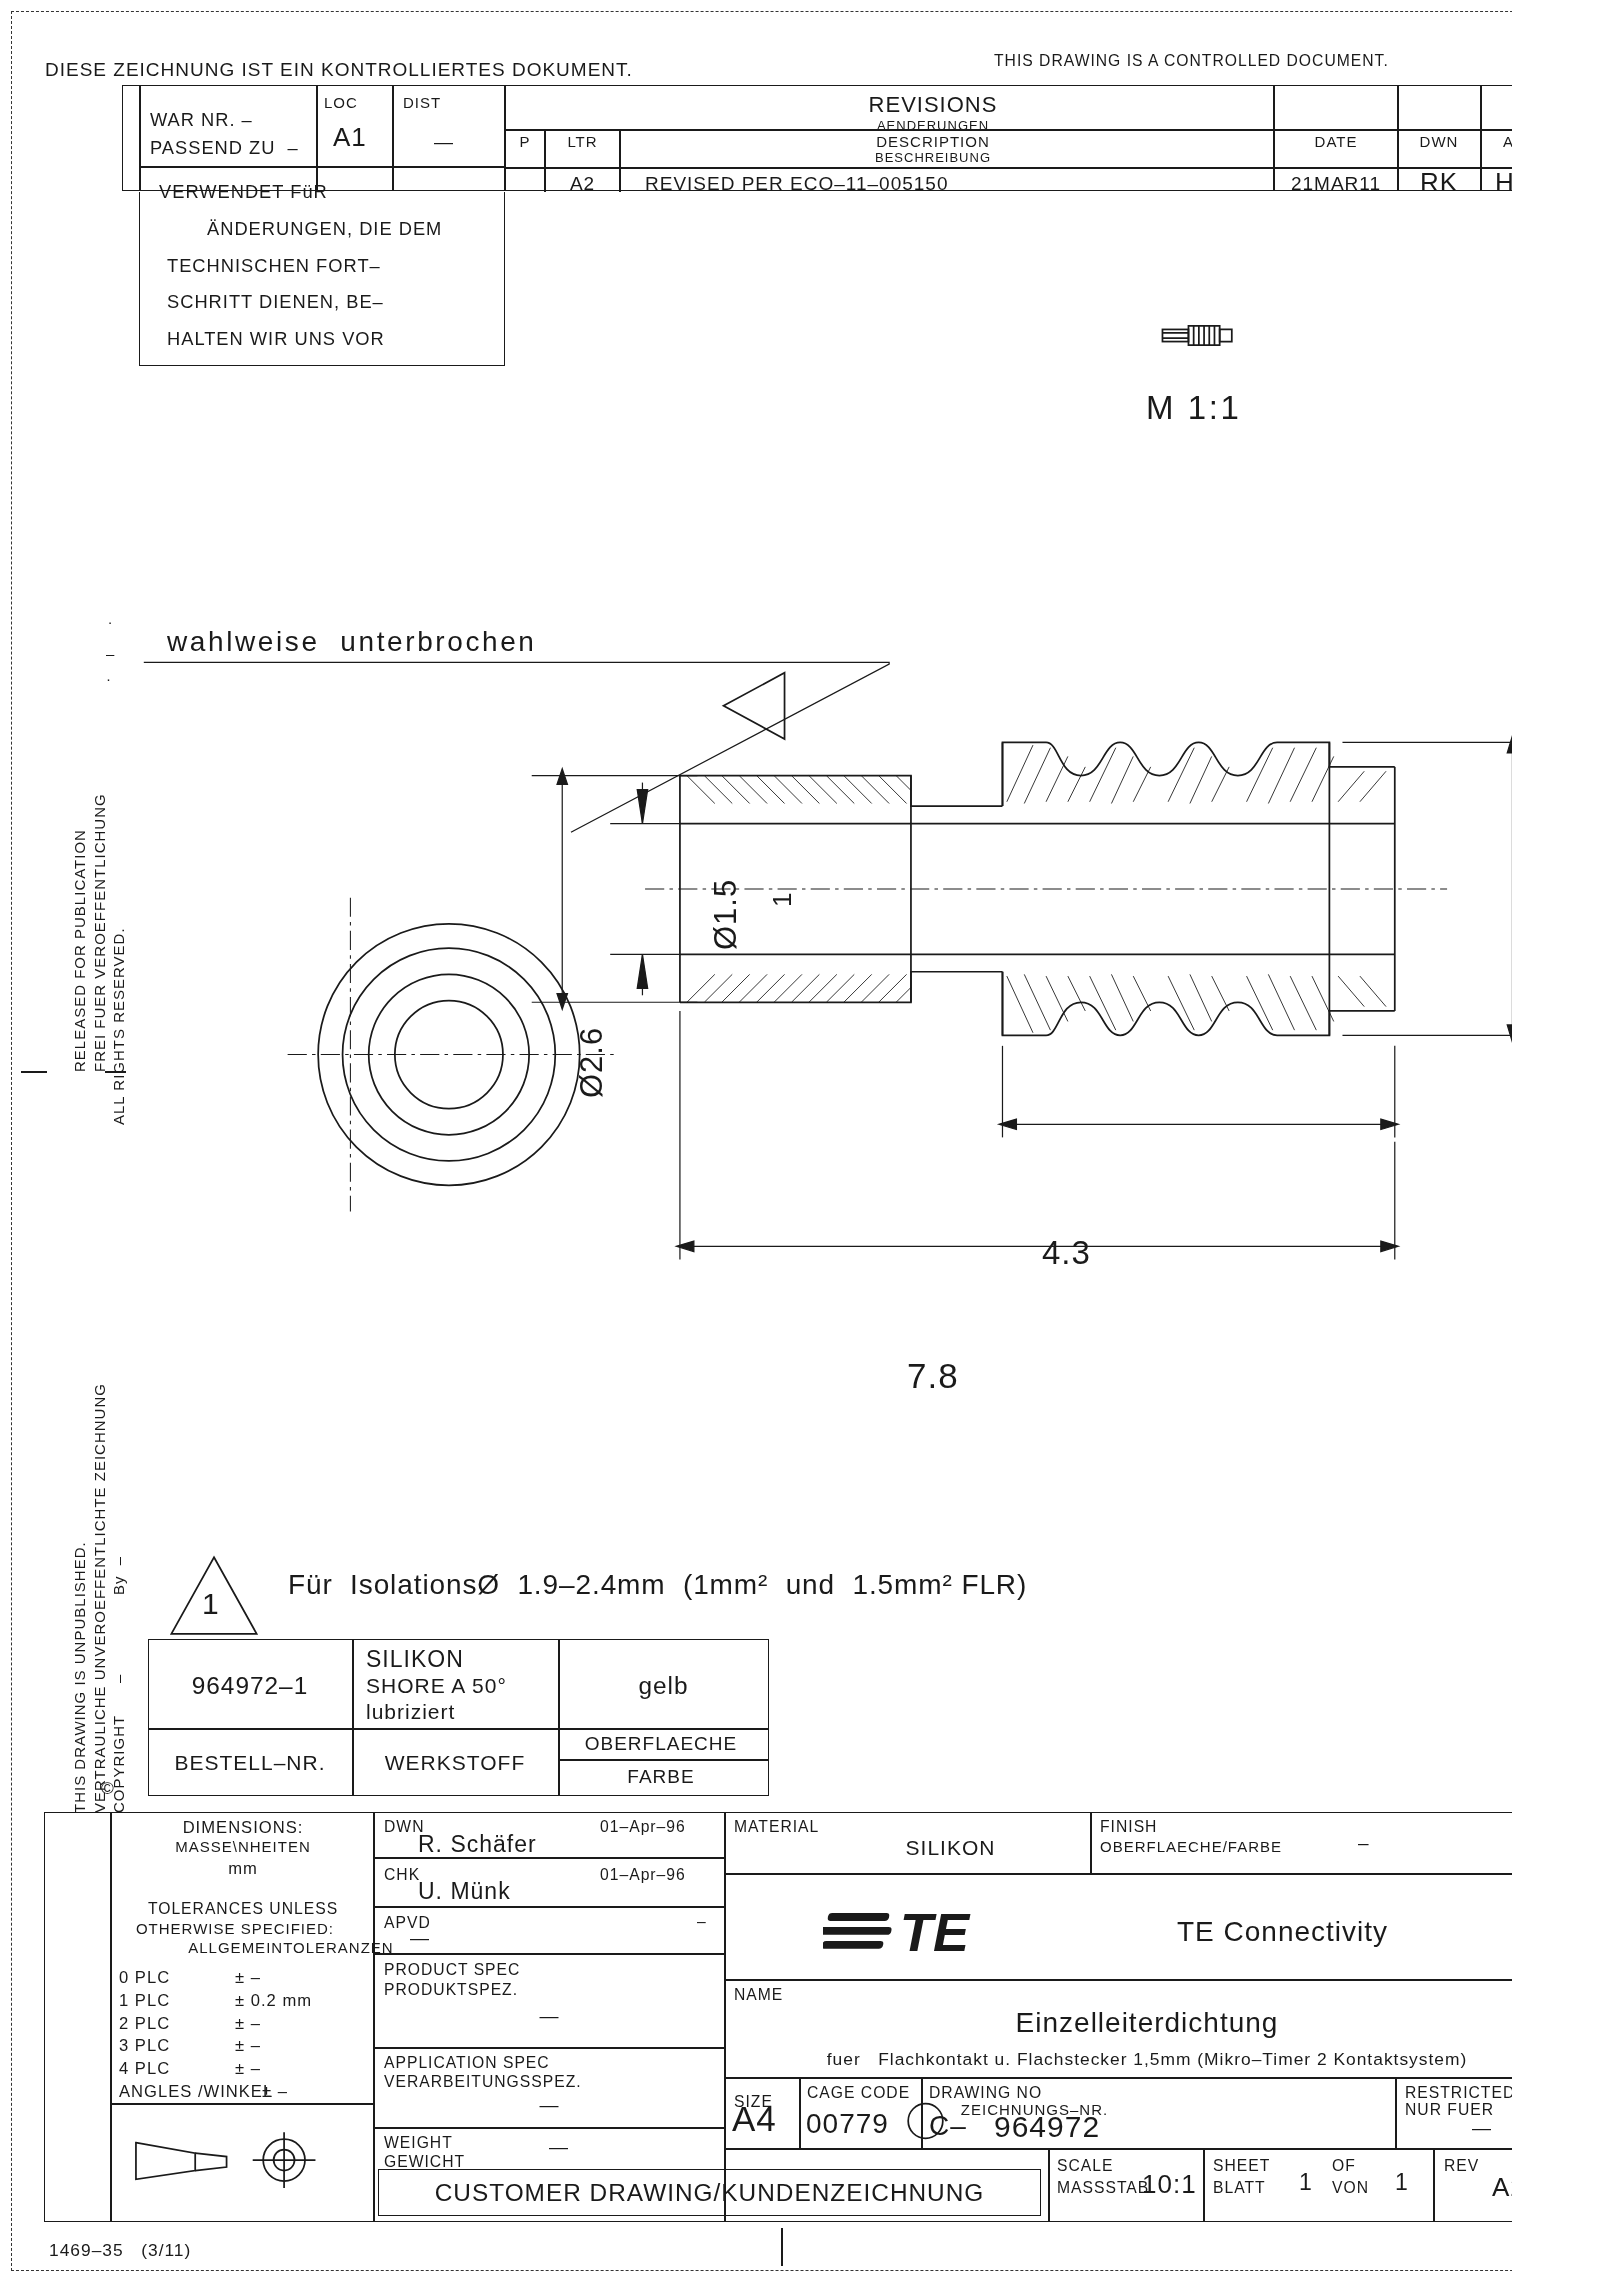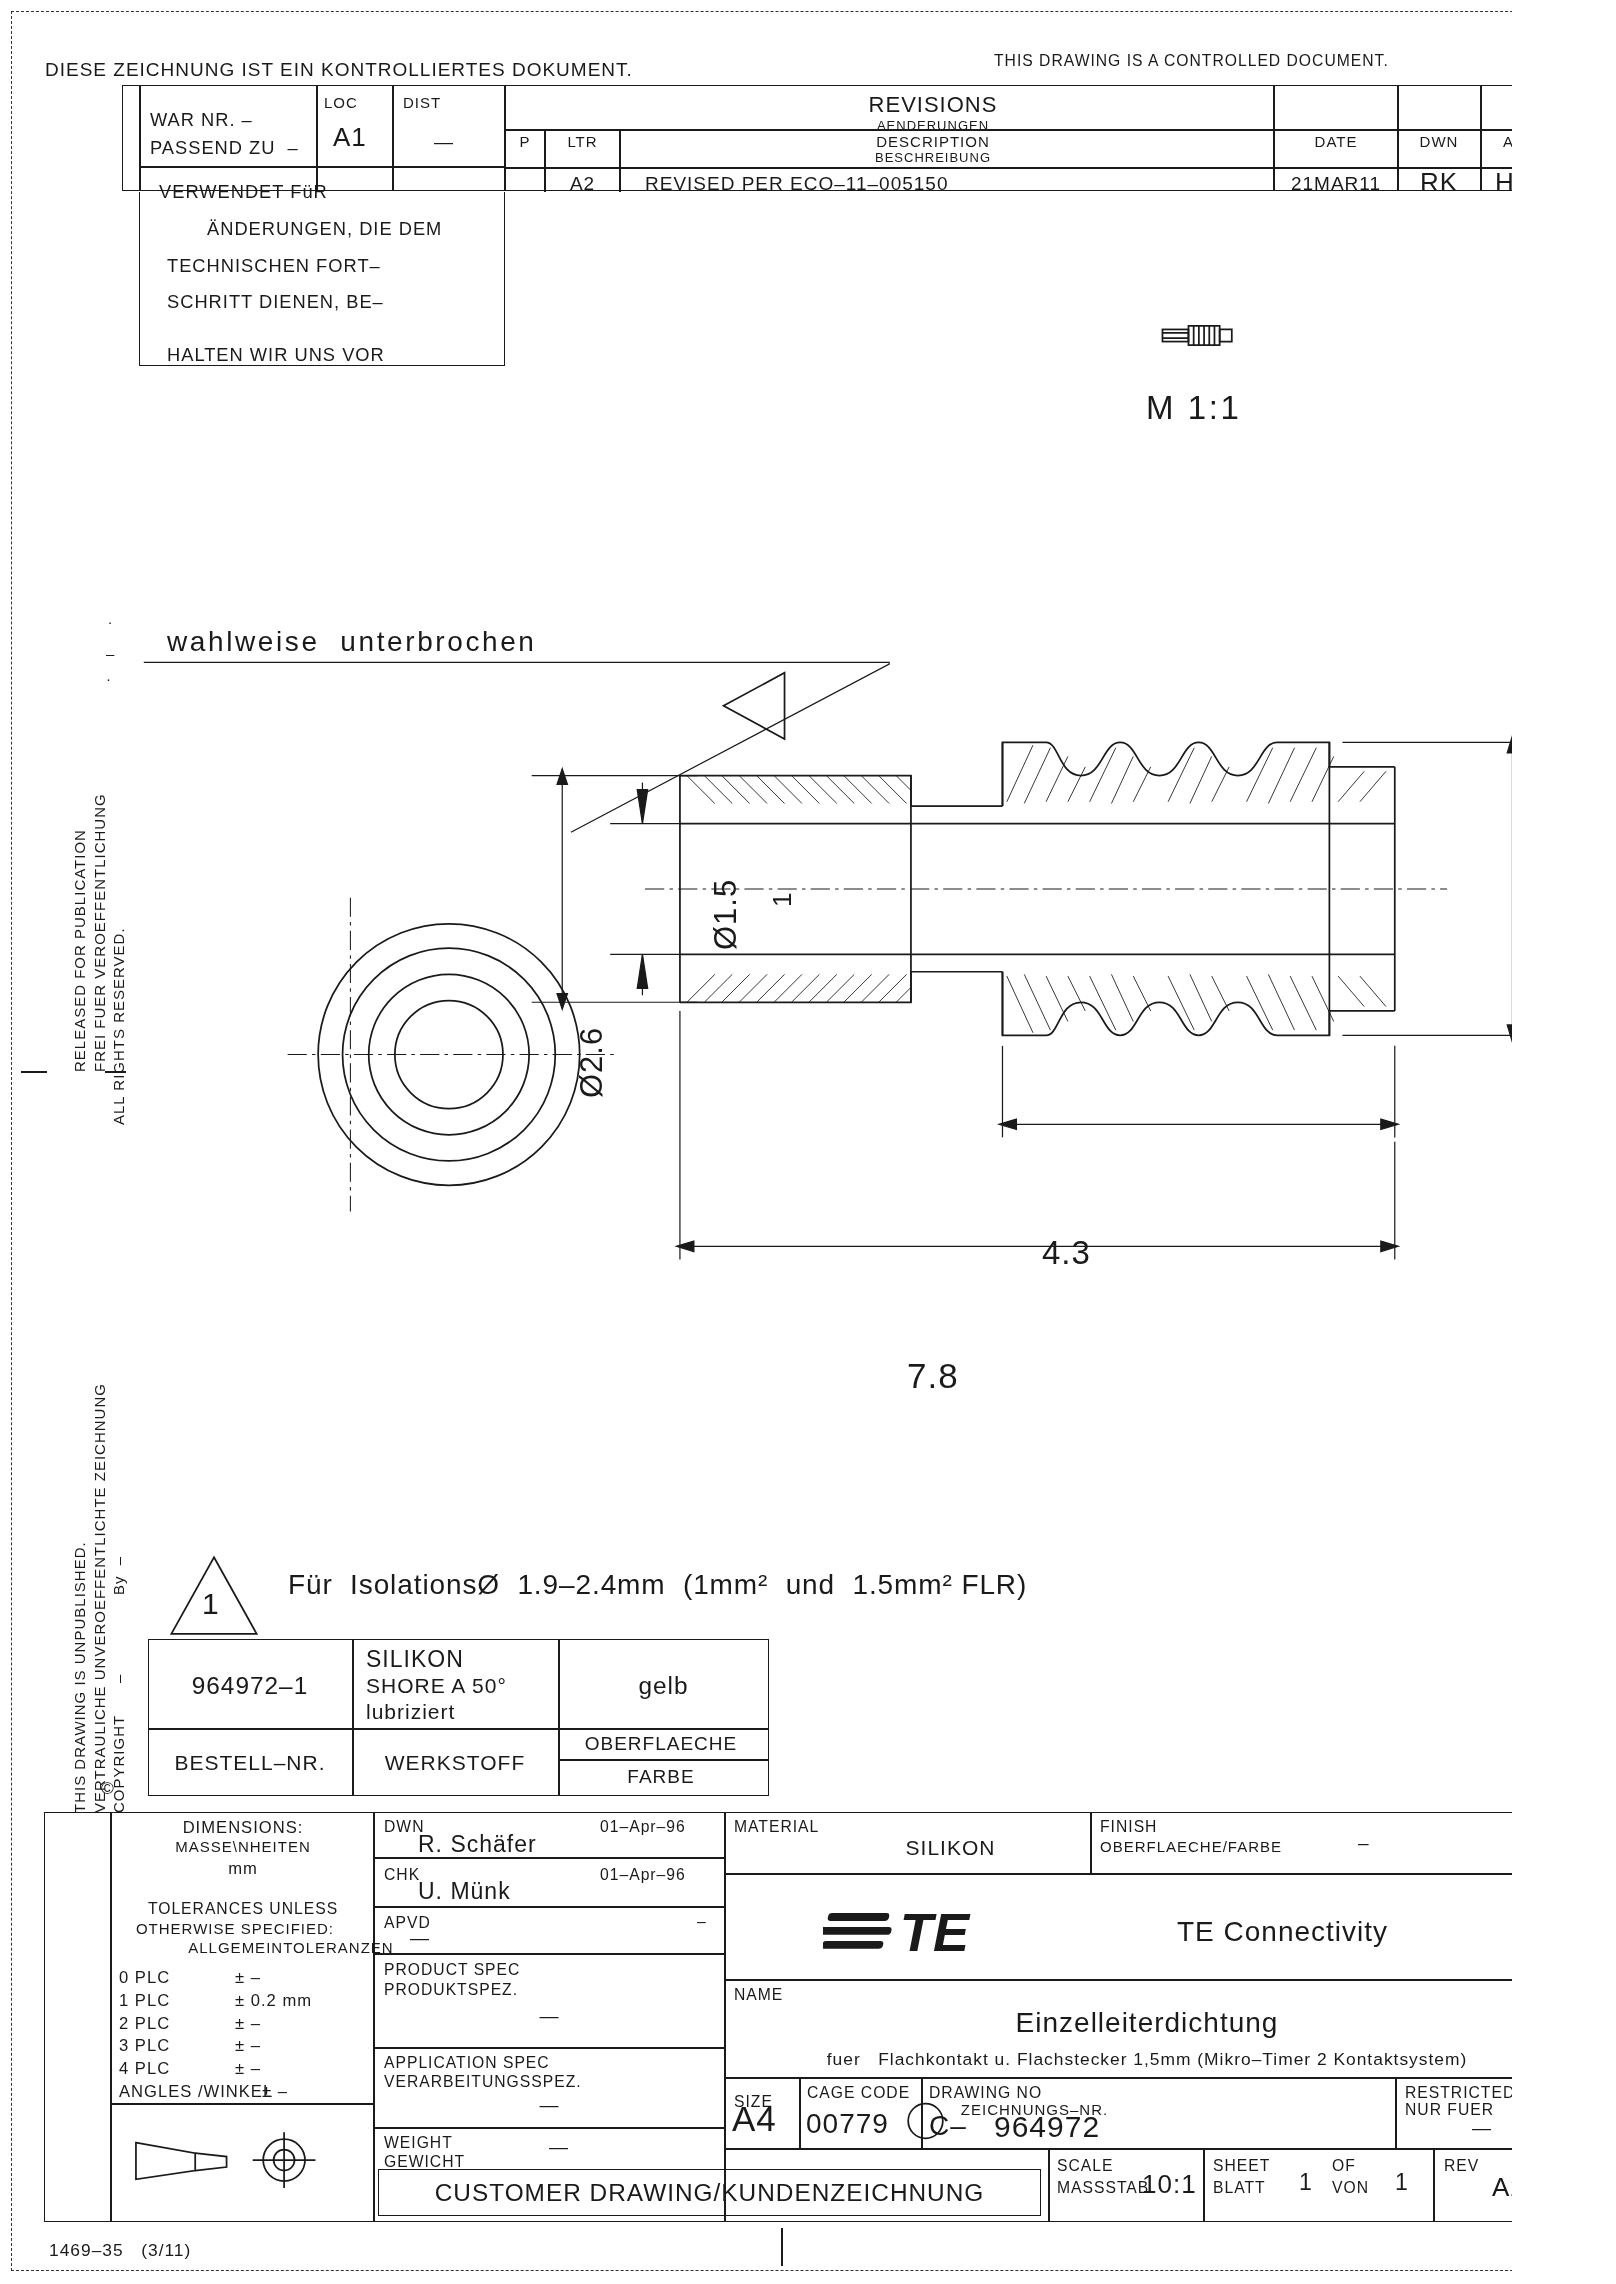--- a/index.html
+++ b/index.html
@@ -82,21 +82,21 @@
   <div class="txt ctr" style="left:546px;top:173px;font-size:19px;width:73px;">A2</div>
   <div class="txt" style="left:645px;top:173px;font-size:19px;">REVISED PER ECO–11–005150</div>
   <div class="txt ctr" style="left:1275px;top:173px;font-size:19px;width:122px;">21MAR11</div>
   <div class="txt ctr" style="left:1398px;top:167px;font-size:26px;width:82px;">RK</div>
   <div class="txt ctr" style="left:1479px;top:167px;font-size:26px;width:94px;">HMR</div>
 
   <div class="box" style="left:139px;top:192px;width:366px;height:174px;border-top:none;"></div>
   <div class="txt" style="left:167px;top:218px;font-size:18.3px;margin-left:40px;">ÄNDERUNGEN, DIE DEM</div>
   <div class="txt" style="left:167px;top:255px;font-size:18.3px;">TECHNISCHEN FORT–</div>
   <div class="txt" style="left:167px;top:291px;font-size:18.3px;">SCHRITT DIENEN, BE–</div>
-  <div class="txt" style="left:167px;top:344px;font-size:18.3px;">HALTEN WIR UNS VOR</div>
+  <div class="txt" style="left:167px;top:328px;font-size:18.3px;">HALTEN WIR UNS VOR</div>
 
   <svg style="position:absolute;left:1159px;top:318px;" width="78" height="35" viewBox="0 0 90 40">
     <g class="obj" stroke-width="1.6">
       <rect x="4" y="13" width="30" height="14"></rect>
       <path d="M34 9 L70 9 L70 31 L34 31 Z"></path>
       <path d="M40 9 L40 31 M46 9 L46 31 M52 9 L52 31 M58 9 L58 31 M64 9 L64 31"></path>
       <path d="M70 13 L84 13 L84 27 L70 27 Z"></path>
       <path d="M4 17 L34 17 M4 23 L34 23"></path>
     </g>
   </svg>

